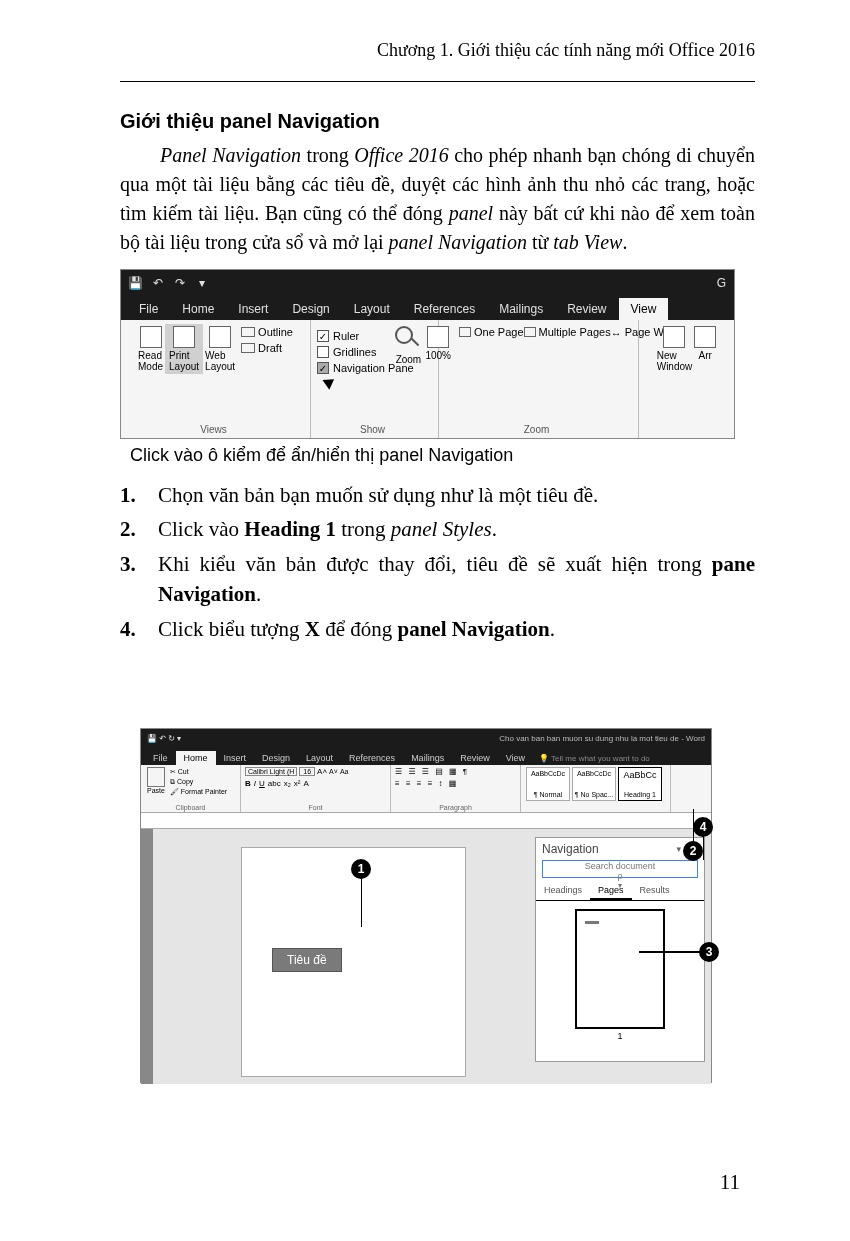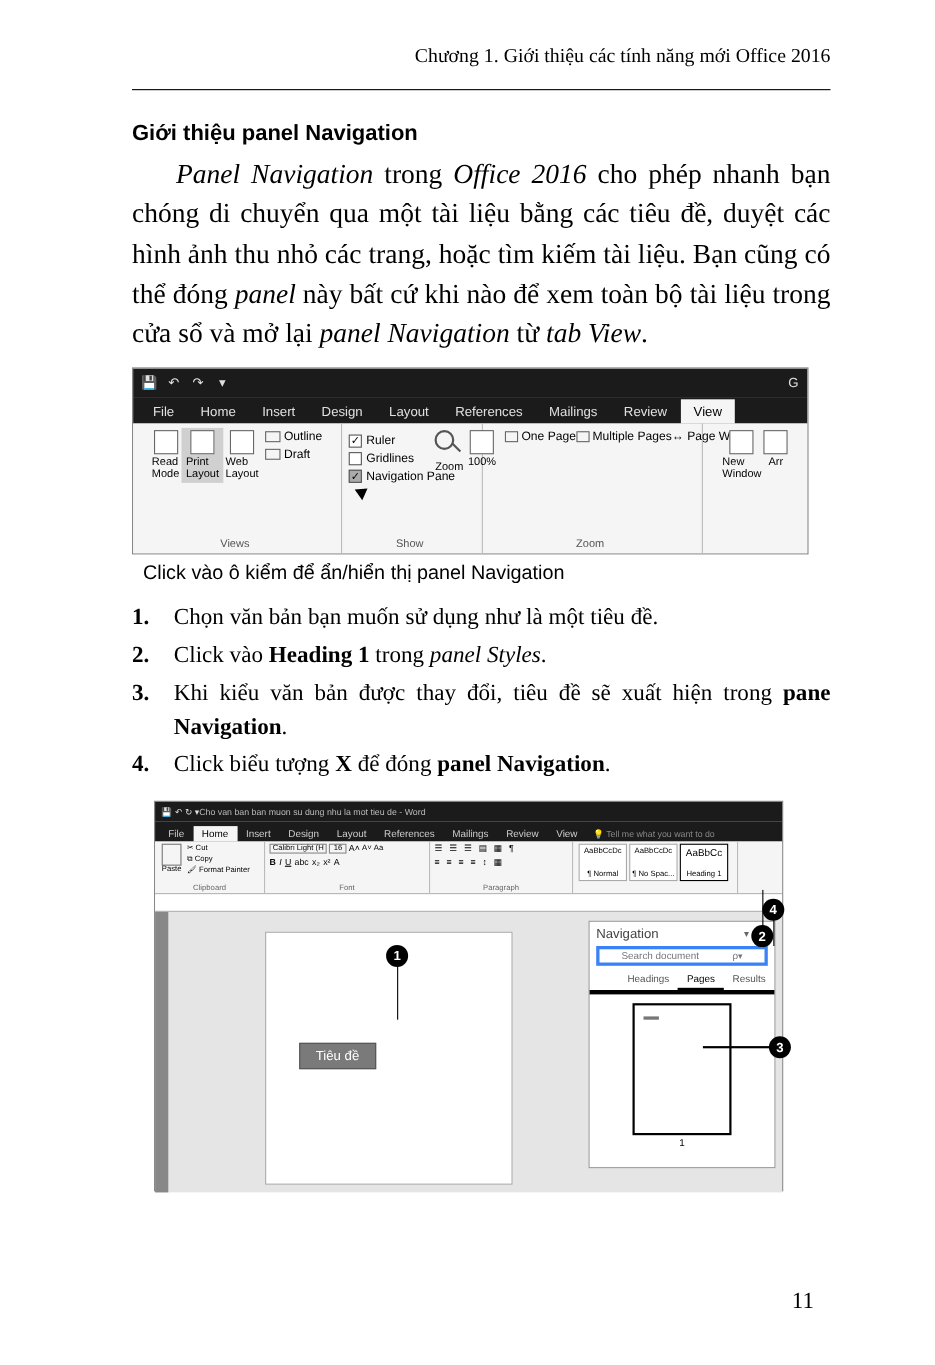--- a/index.html
+++ b/index.html
@@ -19,21 +19,21 @@
     border-bottom: 1.5px solid #000;
     margin-bottom: 28px;
   }
   .section-heading {
     font-family: Arial, Helvetica, sans-serif;
     font-weight: bold;
     font-size: 20px;
     margin-bottom: 8px;
   }
   .body-para {
-    font-size: 25px;
+    font-size: 20px;
     line-height: 1.45;
     text-align: justify;
     text-indent: 40px;
     margin-bottom: 12px;
     font-family: Liberation Serif, serif;
   }
   .body-para em, .ol-list em { font-style: italic; }
   .caption {
     font-family: Arial, Helvetica, sans-serif;
     font-size: 18px;
@@ -73,21 +73,21 @@
   .cursor-icon { position: relative; display: inline-block; width: 14px; height: 16px; }
   .cursor-icon::before { content: ""; position: absolute; left: 0; top: 0; border-left: 10px solid #000; border-top: 6px solid transparent; border-bottom: 6px solid transparent; transform: rotate(-35deg); }
 
   
   .ss2 {
     width: 572px; height: 355px; background: #e5e5e5; border: 1px solid #888;
     font-family: "Segoe UI", Arial, sans-serif; font-size: 9px;
     position: absolute; left: 140px; top: 728px; overflow: visible;
   }
   .ss2 .tb { height: 18px; background: #1b1b1b; display: flex; align-items: center; color: #ddd; padding: 0 6px; font-size: 8px; }
-  .ss2 .tb .title { flex: 1; text-align: left; font-size: 8px; color: #bbb; }
+  .ss2 .tb .title { flex: 1; text-align: right; font-size: 8px; color: #bbb; }
   .ss2 .tabs { height: 18px; background: #1b1b1b; display: flex; align-items: flex-end; padding-left: 4px; color: #ccc; font-size: 9px; }
   .ss2 .tabs .tab { padding: 2px 8px; }
   .ss2 .tabs .tab.active { background: #f5f5f5; color: #000; }
   .ss2 .tabs .tell { color: #888; font-size: 8px; padding: 2px 6px; }
   .ss2 .rb { height: 48px; background: #f5f5f5; display: flex; border-bottom: 1px solid #aaa; font-size: 8px; }
   .ss2 .grp { border-right: 1px solid #bbb; display: flex; flex-direction: column; padding: 2px 4px; position: relative; font-size: 8px; }
   .ss2 .grp .glabel { position: absolute; bottom: 1px; left: 0; right: 0; text-align: center; color: #666; font-size: 7px; }
   .ss2 .styles { display: flex; }
   .ss2 .stylebox { width: 44px; height: 34px; border: 1px solid #aaa; margin: 0 1px; text-align: center; font-size: 7px; background: #fff; display: flex; flex-direction: column; justify-content: space-between; padding: 2px 0; }
   .ss2 .stylebox.sel { border: 1.5px solid #000; }
@@ -98,23 +98,23 @@
   .ss2 .leftbar { position: absolute; left: 0; top: 0; width: 12px; height: 100%; background: #888; }
   
   .ss2 .nav {
     position: absolute; right: 6px; top: 108px; width: 170px; height: 225px;
     background: #fff; border: 1px solid #999; font-size: 10px;
   }
   .ss2 .nav .nh { display: flex; align-items: center; padding: 4px 6px; font-size: 12px; color: #444; }
   .ss2 .nav .nh .sp { flex: 1; }
   .ss2 .nav .nh .drop { font-size: 9px; margin-right: 10px; color: #666; }
   .ss2 .nav .nh .x { font-weight: bold; font-size: 12px; cursor: default; }
-  .ss2 .nav .search { margin: 0 6px 4px; height: 18px; border: 3px solid #3b82f6; display: flex; align-items: center; padding: 0 20px; font-size: 9px; color: #777; }
+  .ss2 .nav .search { margin: 0 6px 4px; height: 18px; border: 1px solid #3b82f6; display: flex; align-items: center; padding: 0 4px; font-size: 9px; color: #777; flex-direction: column; }
   .ss2 .nav .search .sp { flex: 1; }
-  .ss2 .nav .ntabs { display: flex; border-bottom: 4px solid #000000; font-size: 9px; justify-content: flex-end; }
+  .ss2 .nav .ntabs { display: flex; border-bottom: 1px solid #000000; font-size: 9px; }
   .ss2 .nav .ntabs .nt { padding: 3px 8px; color: #555; }
   .ss2 .nav .ntabs .nt.active { border-bottom: 2px solid #000; font-weight: normal; color: #000; }
   .ss2 .nav .thumb { margin: 8px auto 0; width: 90px; height: 120px; border: 2px solid #000; background: #fff; position: relative; }
   .ss2 .nav .thumb::after { content: ""; position: absolute; top: 10px; left: 8px; width: 14px; height: 3px; background: #777; }
   .ss2 .nav .pno { text-align: center; font-size: 9px; margin-top: 2px; }
 
   
   .callout { position: absolute; width: 20px; height: 20px; border-radius: 50%; background: #000; color: #fff; font-family: Arial, sans-serif; font-size: 12px; font-weight: bold; display: flex; align-items: center; justify-content: center; z-index: 50; }
   .cline { position: absolute; background: #000; z-index: 40; }
 

